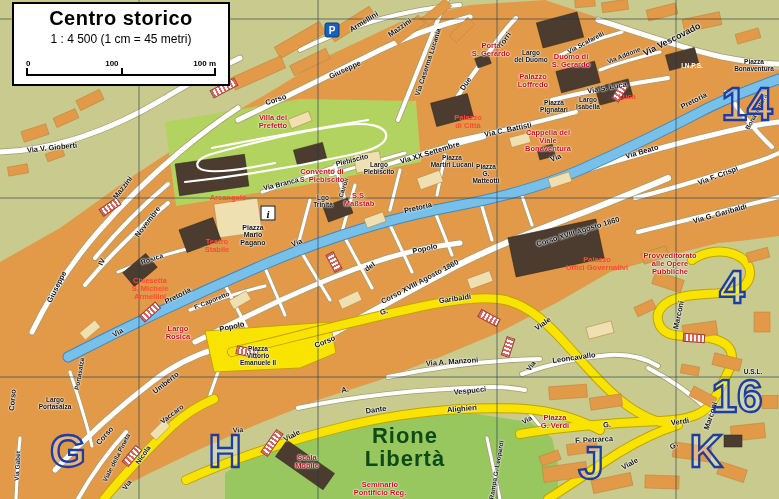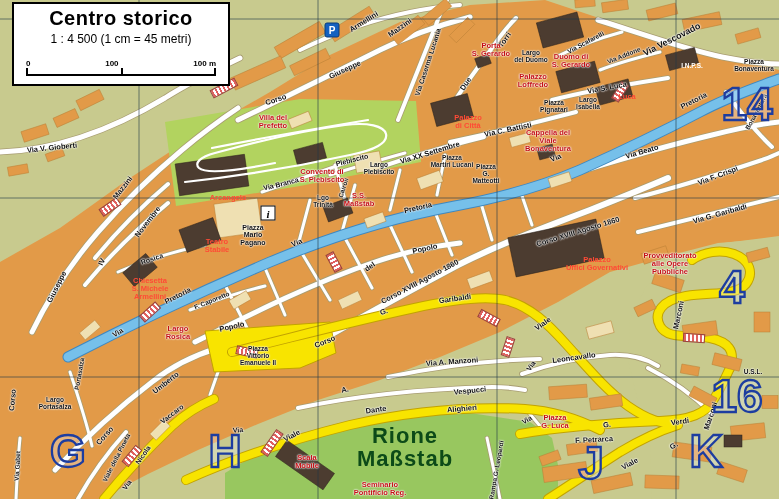--- a/index.html
+++ b/index.html
@@ -365,23 +365,23 @@
       <div class="lbl poiDark" style="left: 150px; top: 289px; transform: translate(-50%, -50%) rotate(0deg);">Chiesetta
 S. Michele
 Armellini</div>
       <div class="lbl poi" style="left: 178px; top: 333px; transform: translate(-50%, -50%) rotate(0deg); text-align: center;">Largo
 Rosica</div>
       <div class="lbl poi" style="left: 307px; top: 462px; transform: translate(-50%, -50%) rotate(0deg);">Scala
 Mobile</div>
       <div class="lbl poi" style="left: 380px; top: 489px; transform: translate(-50%, -50%) rotate(0deg);">Seminario
 Pontificio Reg.</div>
       <div class="lbl poi" style="left: 555px; top: 422px; transform: translate(-50%, -50%) rotate(0deg);">Piazza
-G. Luca</div>
+G. Verdi</div>
       <div class="lbl area" style="left: 405px; top: 447px; font-size: 22px; transform: translate(-50%, -50%) rotate(0deg);">Rione
-Maßstab</div>
+Libertà</div>
     </div>
   <div id="letters-layer">
       <div class="gridletter" style="left: 68px; top: 451px;">G</div>
       <div class="gridletter" style="left: 225px; top: 451px;">H</div>
       <div class="gridletter" style="left: 591px; top: 463px;">J</div>
       <div class="gridletter" style="left: 706px; top: 451px;">K</div>
       <div class="gridletter" style="left: 747px; top: 104px;">14</div>
       <div class="gridletter" style="left: 732px; top: 287px;">4</div>
       <div class="gridletter" style="left: 737px; top: 396px;">16</div>
     </div>

